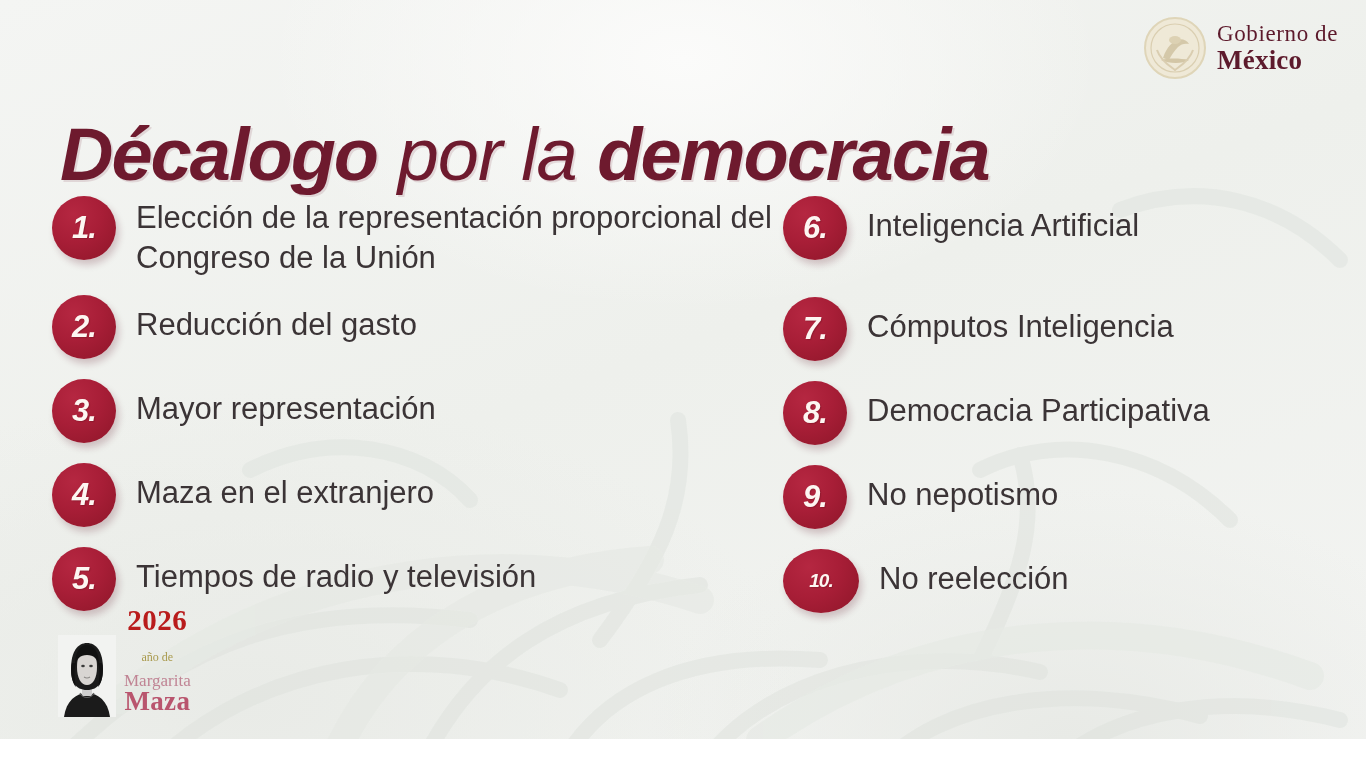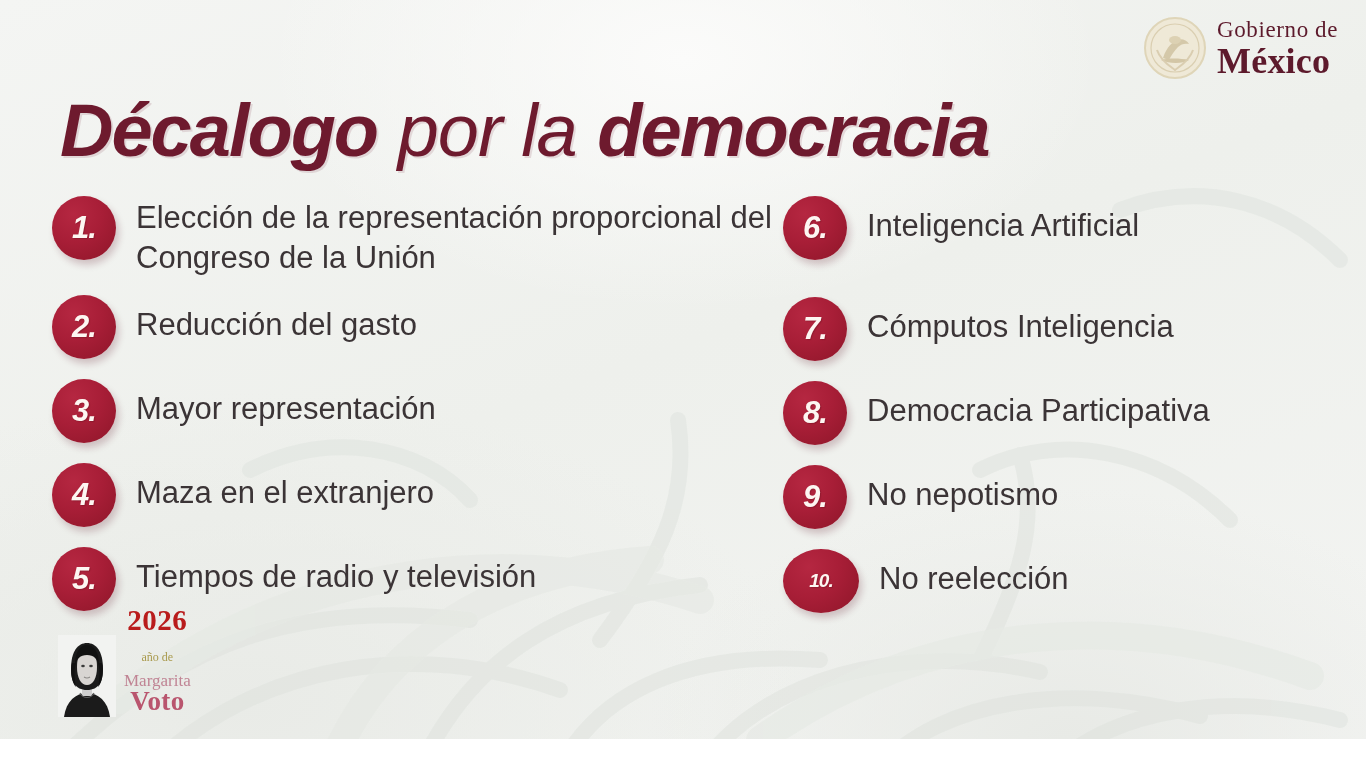--- a/index.html
+++ b/index.html
@@ -61,30 +61,30 @@
     color: #5d1a2c;
   }
   .gob-top {
     font-family: "Liberation Serif", serif;
     font-size: 23px;
     letter-spacing: .6px;
     margin-bottom: 2px;
   }
   .gob-bottom {
     font-family: "Liberation Serif", serif;
-    font-size: 36px;
+    font-size: 27px;
     font-weight: bold;
     letter-spacing: .2px;
   }
 
   
   .title {
     position: absolute;
     left: 60px;
-    top: 44px;
+    top: 68px;
     color: #6e1a2e;
     font-size: 74px;
     line-height: 1;
     white-space: nowrap;
     text-shadow: 2px 2px 0 rgba(110,26,46,.13);
   }
   .title .strong {
     font-weight: bold;
     font-style: italic;
     letter-spacing: -2px;
@@ -317,17 +317,17 @@
       <ellipse cx="25" cy="31" rx="1.8" ry="1.3" fill="#3a3a3a"></ellipse>
       <ellipse cx="33" cy="31" rx="1.8" ry="1.3" fill="#3a3a3a"></ellipse>
       <path d="M26 42 Q29 44 32 42" stroke="#8d8a88" stroke-width="1.1" fill="none"></path>
 
       <path d="M22 58 C 25 64, 33 64, 36 58" stroke="#5e5e5e" stroke-width="1.2" fill="none"></path>
     </svg>
     <div class="maza-words">
       <span class="maza-year">2026</span>
       <span class="maza-ano">año de</span>
       <span class="maza-name">Margarita</span>
-      <span class="maza-surname">Voto</span>
+      <span class="maza-surname">Maza</span>
     </div>
   </div>
 
 </div>
 
 </body></html>

